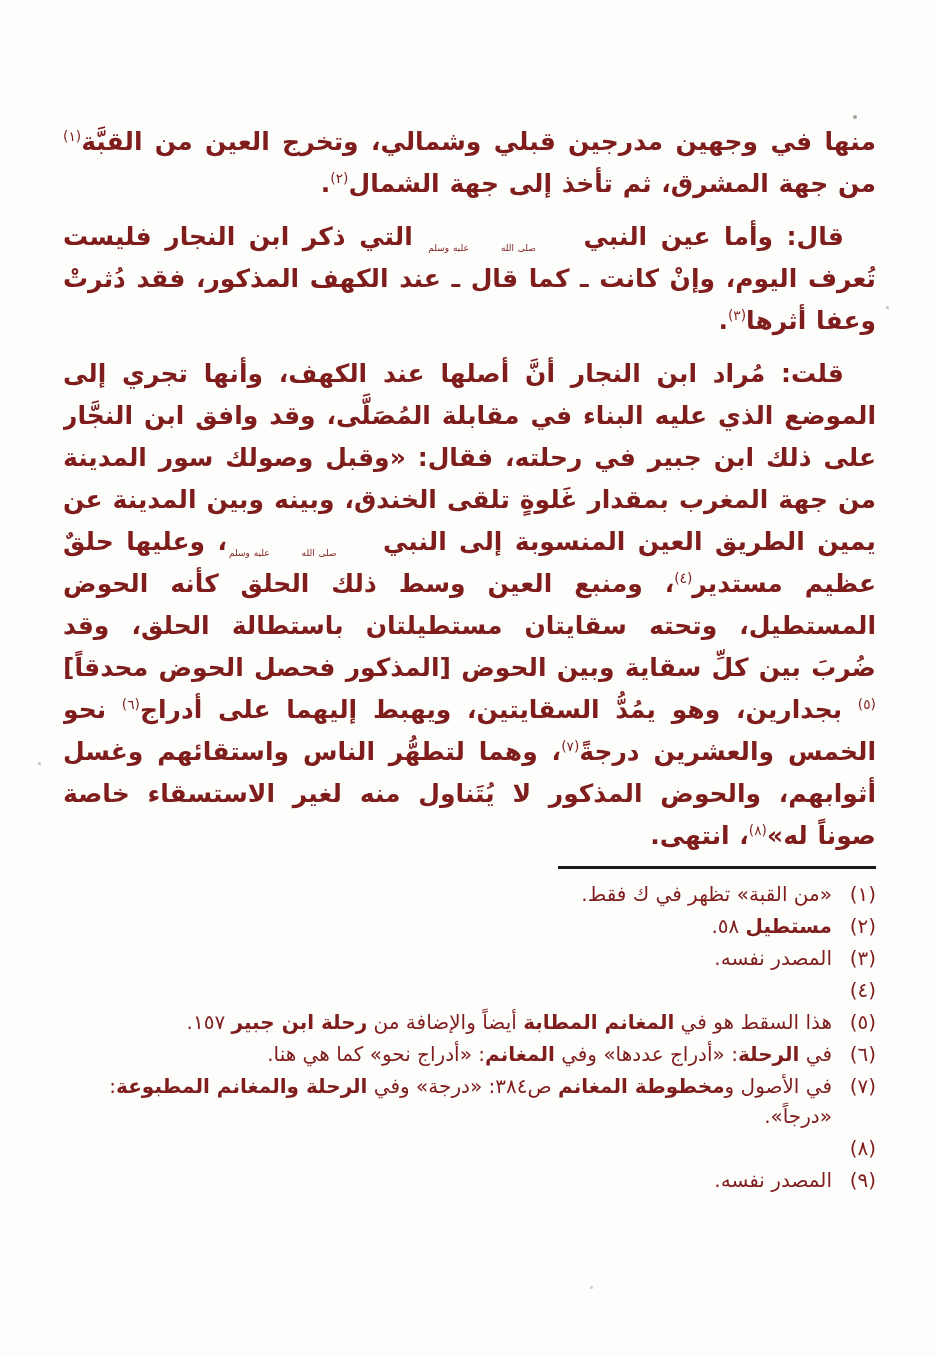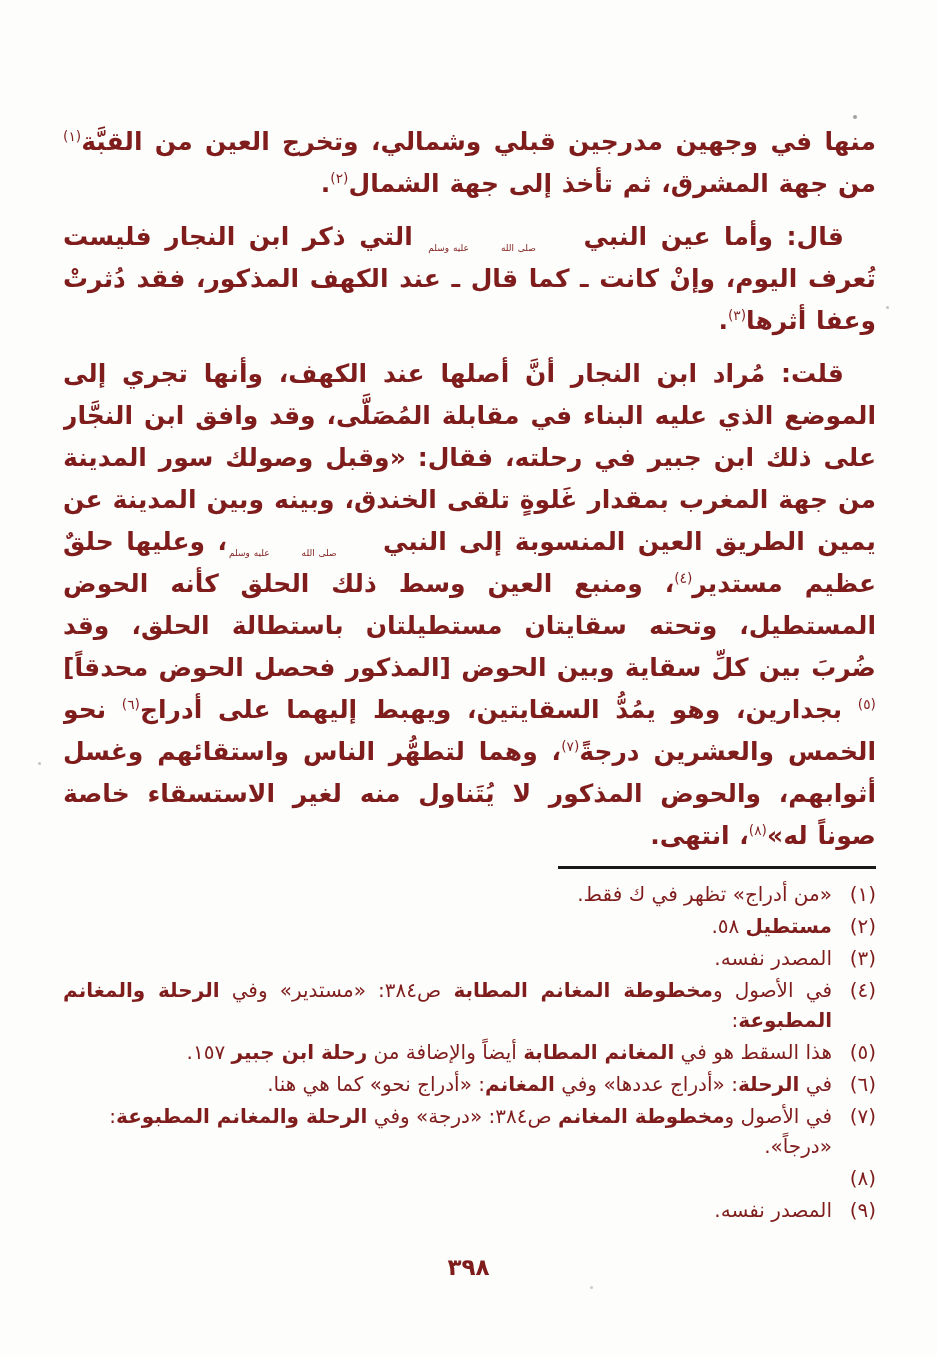--- a/index.html
+++ b/index.html
@@ -106,42 +106,41 @@
 
   </div>
 
   <div class="fn-rule"></div>
 
   <div class="footnotes">
 
     <div class="fn">
       <span class="fn-num">(١)</span>
       <div class="fn-text">
-        <div class="fn-line">«من أدراج» تظهر في ك فقط.</div>
+        <div class="fn-line">«من القبة» تظهر في ك فقط.</div>
       </div>
     </div>
 
     <div class="fn">
       <span class="fn-num">(٢)</span>
       <div class="fn-text">
         <div class="fn-line"><b>مستطيل</b> ٥٨.</div>
       </div>
     </div>
 
     <div class="fn">
       <span class="fn-num">(٣)</span>
       <div class="fn-text">
         <div class="fn-line">المصدر نفسه.</div>
       </div>
     </div>
 
     <div class="fn">
       <span class="fn-num">(٤)</span>
       <div class="fn-text">
-        <div class="fn-line stretch">في الأصول و<b>مخطوطة <b><b>المغانم</b> المطابة</b></b> ص٣٨٤: «مستدير» وفي <b><b>الرحلة</b> و<b>المغانم</b> المطبوعة</b>:</div>
       </div>
     </div>
 
     <div class="fn">
       <span class="fn-num">(٥)</span>
       <div class="fn-text">
         <div class="fn-line">هذا السقط هو في <b><b>المغانم</b> المطابة</b> أيضاً والإضافة من <b>رحلة ابن جبير</b> ١٥٧.</div>
       </div>
     </div>
 
@@ -167,20 +166,19 @@
 
     <div class="fn">
       <span class="fn-num">(٩)</span>
       <div class="fn-text">
         <div class="fn-line">المصدر نفسه.</div>
       </div>
     </div>
 
   </div>
 
-  <div class="page-number">٣٩٨</div>
 
   <i class="speck s1"></i>
   <i class="speck s2"></i>
   <i class="speck s3"></i>
   <i class="speck s4"></i>
 
 </div>
 
 </body></html>

